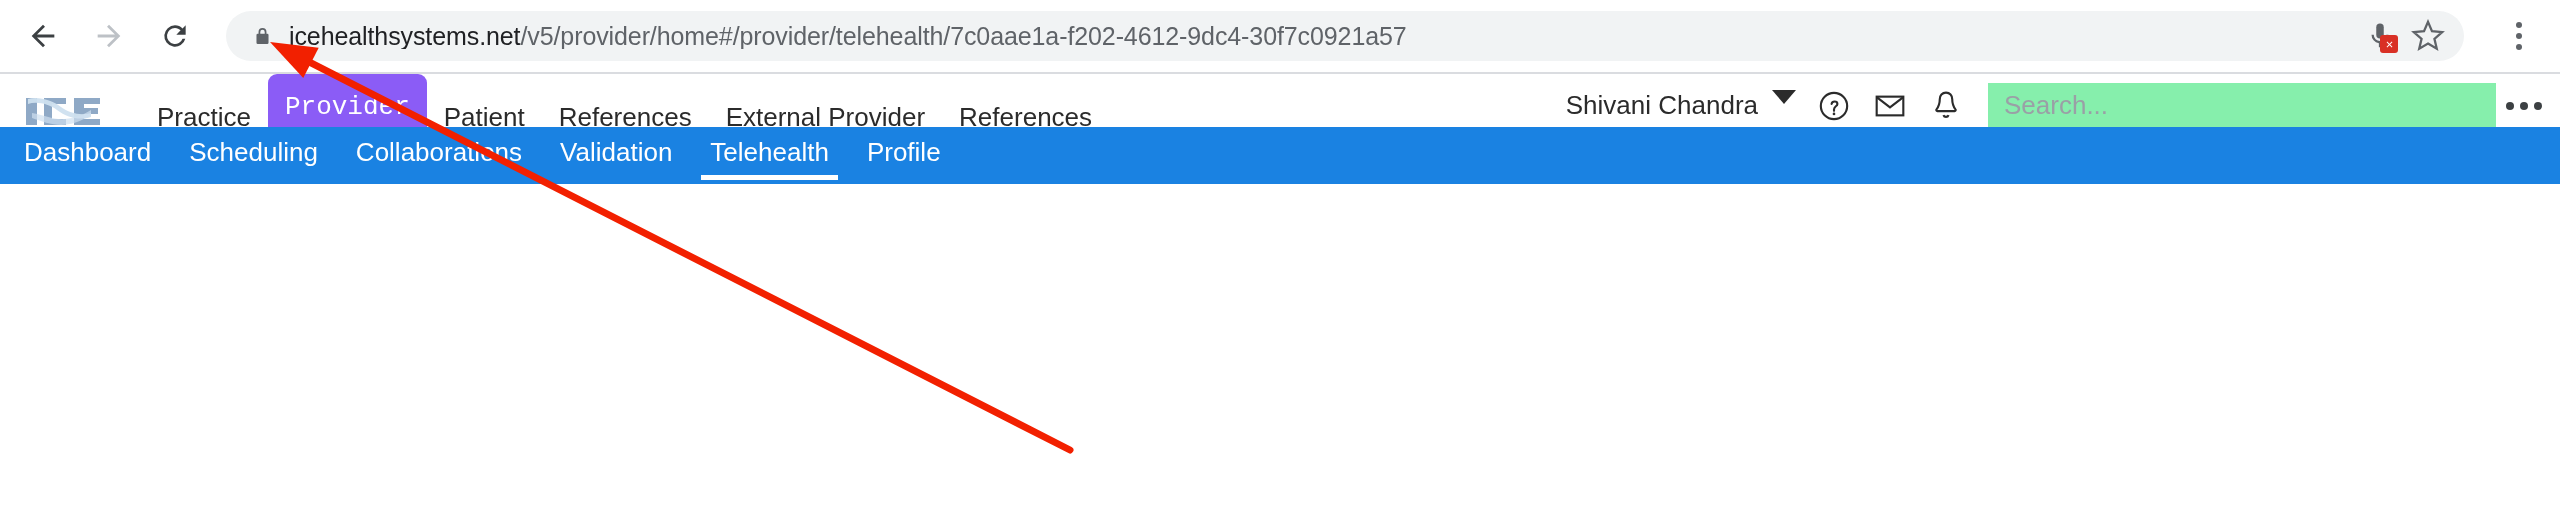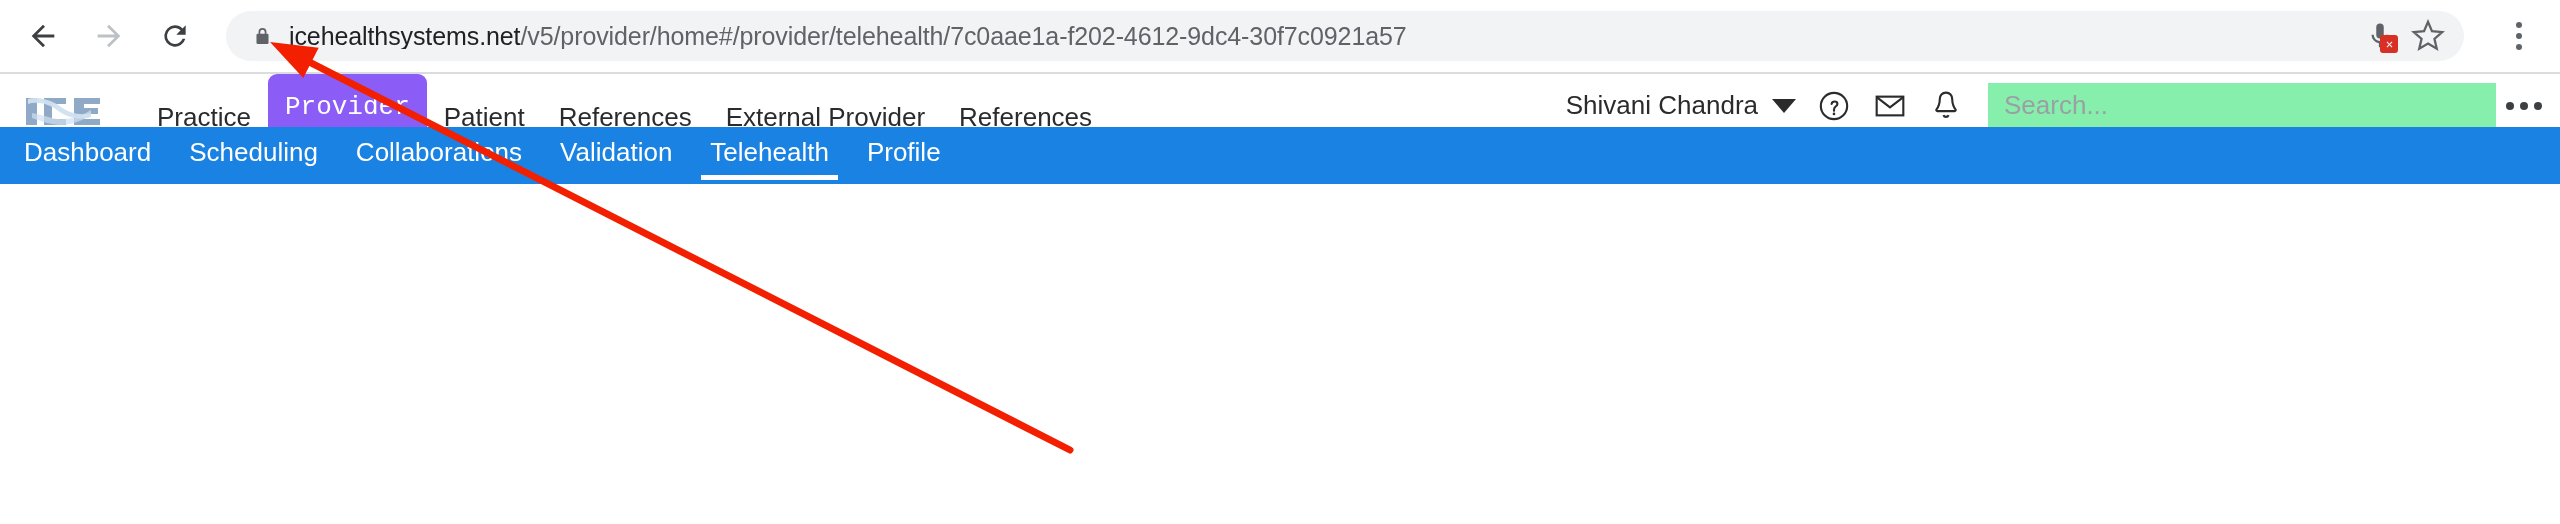--- a/index.html
+++ b/index.html
@@ -186,21 +186,20 @@
   .header-right {
     margin-left: auto;
     display: flex;
     align-items: center;
     height: 69px;
     padding-bottom: 6px;
   }
 
   .user-menu {
     display: flex;
-    align-items: center;
     font-size: 26px;
     color: #2b2b2b;
     white-space: nowrap;
     margin-right: 10px;
   }
   .caret-down {
     margin-left: 14px;
     width: 0; height: 0;
     border-left: 12px solid transparent;
     border-right: 12px solid transparent;

